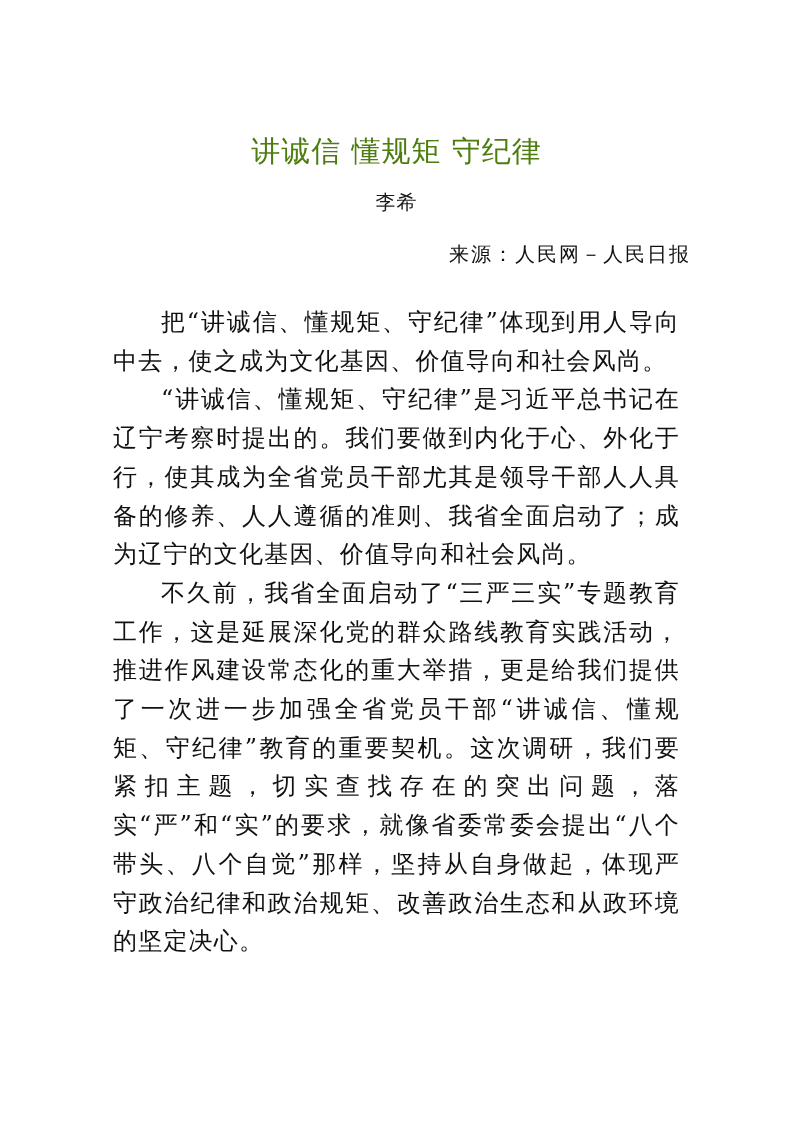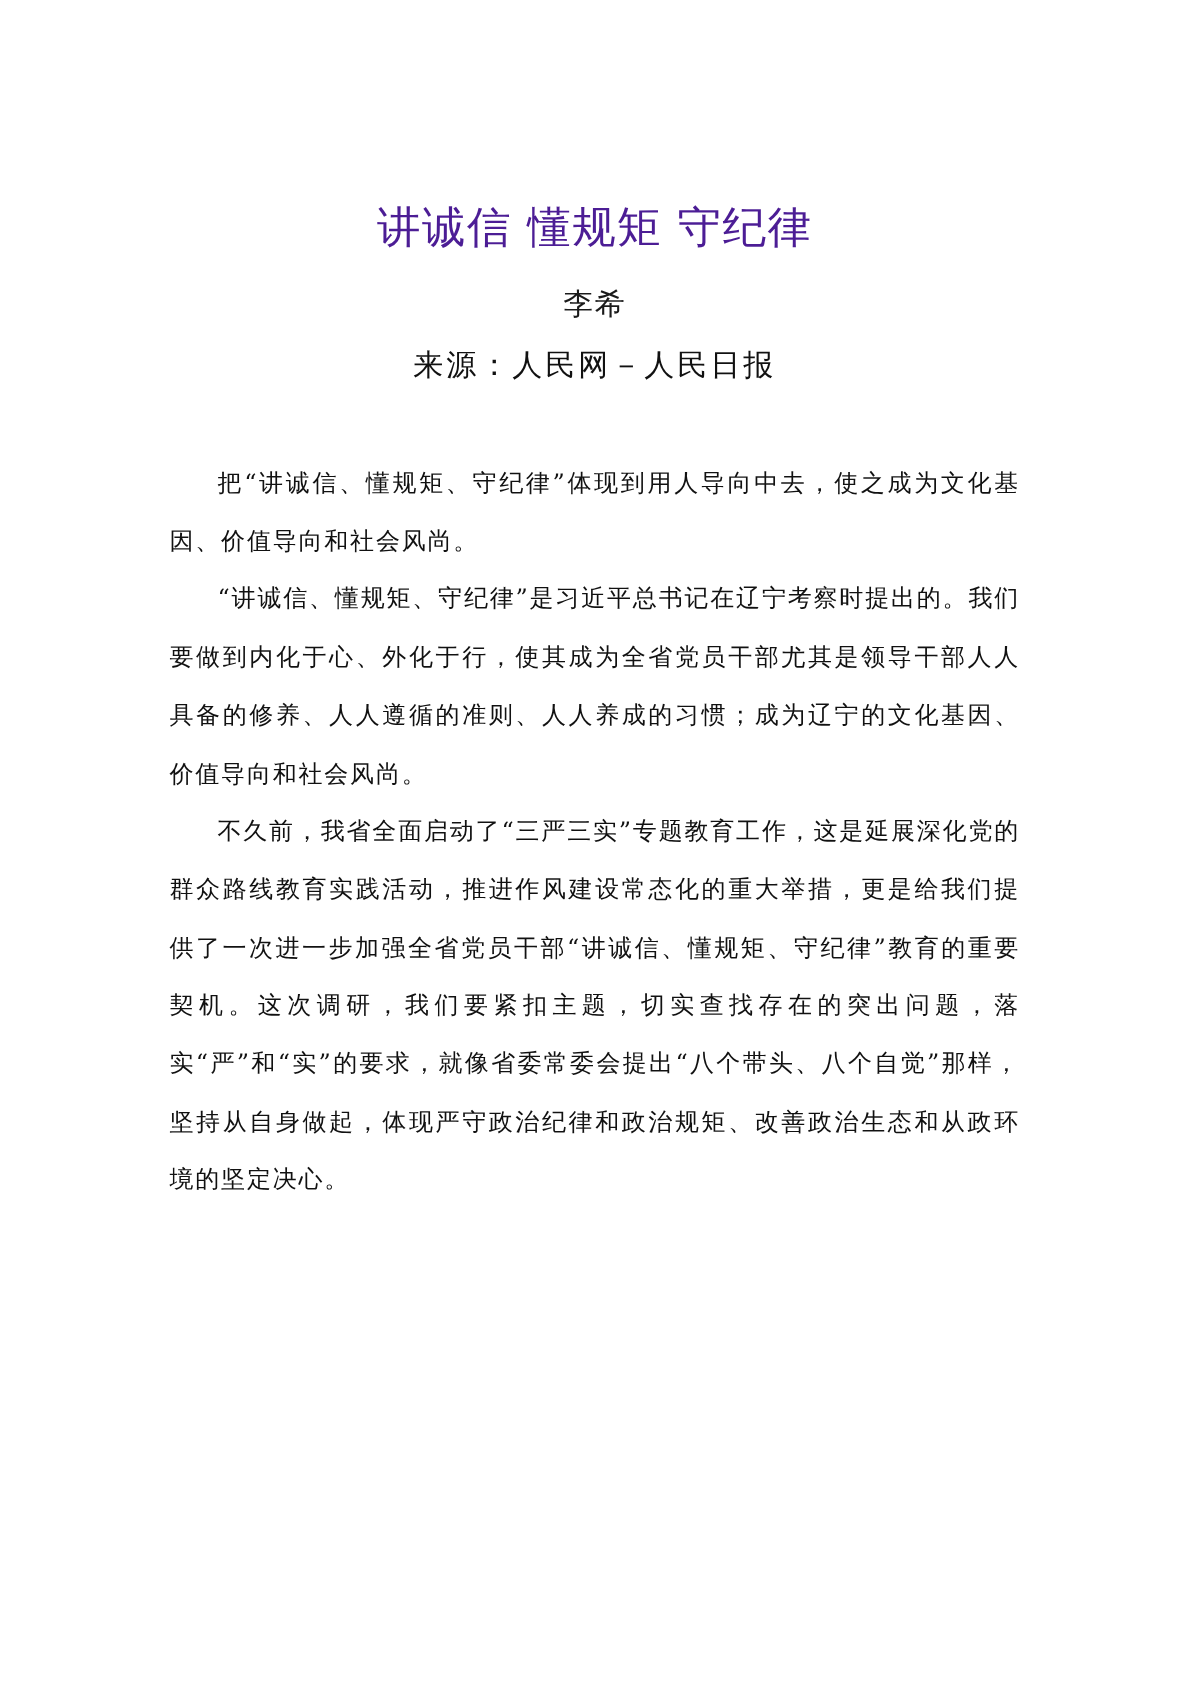--- a/index.html
+++ b/index.html
@@ -22,21 +22,21 @@
     width: 567px;
   }
   .doc-title {
     margin: 0;
     padding: 0;
     text-align: center;
     font-family: "DejaVu Serif", "Liberation Serif", serif;
     font-size: 29px;
     font-weight: 500;
     line-height: 1.3;
-    color: #4c1d95;
+    color: #4d7c0f;
     letter-spacing: 1px;
     position: absolute;
     left: 0;
     top: 133px;
     width: 567px;
   }
   .doc-author {
     position: absolute;
     left: 0;
     top: 188px;
@@ -47,40 +47,40 @@
     font-size: 20px;
     line-height: 1.4;
     color: #1a1a1a;
     letter-spacing: 1px;
   }
   .doc-source {
     position: absolute;
     left: 0;
     top: 229px;
     width: 567px;
-    margin: 0;
-    text-align: center;
+    margin: 11px;
+    text-align: right;
     font-family: "DejaVu Serif", "Liberation Serif", serif;
     font-size: 20px;
     line-height: 1.4;
     color: #111111;
     letter-spacing: 2px;
   }
   .doc-content {
     position: absolute;
     left: 0;
     top: 303px;
     width: 567px;
   }
   .para {
     margin: 0;
     padding: 0;
     text-indent: 2em;
     font-family: "DejaVu Serif", "Liberation Serif", serif;
-    font-size: 16px;
+    font-size: 24px;
     line-height: 38.7px;
     color: #111111;
     text-align: justify;
     text-justify: inter-ideograph;
     letter-spacing: 1.2px;
     word-break: break-all;
   }
 </style>
 </head>
 <body>
@@ -89,18 +89,18 @@
   <div class="doc-body">
 
     <h1 class="doc-title">讲诚信 懂规矩 守纪律</h1>
 
     <p class="doc-author">李希</p>
 
     <p class="doc-source">来源：人民网－人民日报</p>
 
     <div class="doc-content">
       <p class="para">把“讲诚信、懂规矩、守纪律”体现到用人导向中去，使之成为文化基因、价值导向和社会风尚。</p>
-      <p class="para">“讲诚信、懂规矩、守纪律”是习近平总书记在辽宁考察时提出的。我们要做到内化于心、外化于行，使其成为全省党员干部尤其是领导干部人人具备的修养、人人遵循的准则、人人养成的习惯；成为辽宁的文化基因、价值导向和社会风尚。</p>
+      <p class="para">“讲诚信、懂规矩、守纪律”是习近平总书记在辽宁考察时提出的。我们要做到内化于心、外化于行，使其成为全省党员干部尤其是领导干部人人具备的修养、人人遵循的准则、我省全面启动了；成为辽宁的文化基因、价值导向和社会风尚。</p>
       <p class="para">不久前，我省全面启动了“三严三实”专题教育工作，这是延展深化党的群众路线教育实践活动，推进作风建设常态化的重大举措，更是给我们提供了一次进一步加强全省党员干部“讲诚信、懂规矩、守纪律”教育的重要契机。这次调研，我们要紧扣主题，切实查找存在的突出问题，落实“严”和“实”的要求，就像省委常委会提出“八个带头、八个自觉”那样，坚持从自身做起，体现严守政治纪律和政治规矩、改善政治生态和从政环境的坚定决心。</p>
     </div>
 
   </div>
 </div>
 
 </body></html>

